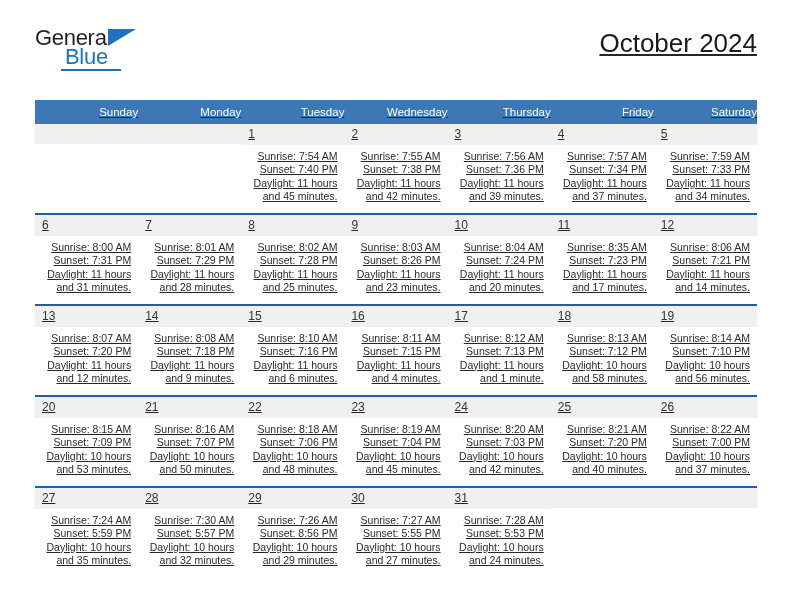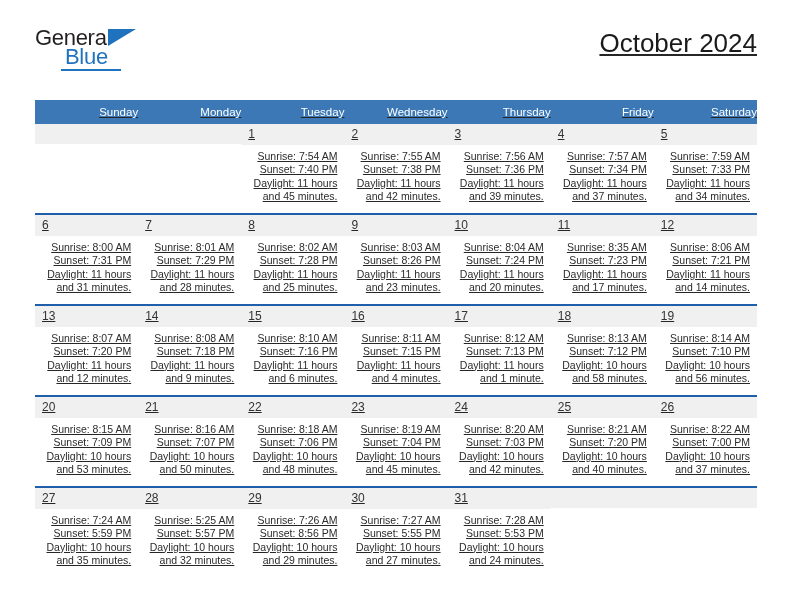--- a/index.html
+++ b/index.html
@@ -405,21 +405,21 @@
             <div class="daynum">27</div>
             <div class="info">
               <div>Sunrise: 7:24 AM</div>
               <div>Sunset: 5:59 PM</div>
               <div class="daylight">Daylight: 10 hours and 35 minutes.</div>
             </div>
           </td>
           <td class="day-cell">
             <div class="daynum">28</div>
             <div class="info">
-              <div>Sunrise: 5:25 AM</div>
+              <div>Sunrise: 7:30 AM</div>
               <div>Sunset: 5:57 PM</div>
               <div class="daylight">Daylight: 10 hours and 32 minutes.</div>
             </div>
           </td>
           <td class="day-cell">
             <div class="daynum">29</div>
             <div class="info">
               <div>Sunrise: 7:26 AM</div>
               <div>Sunset: 8:56 PM</div>
               <div class="daylight">Daylight: 10 hours and 29 minutes.</div>

